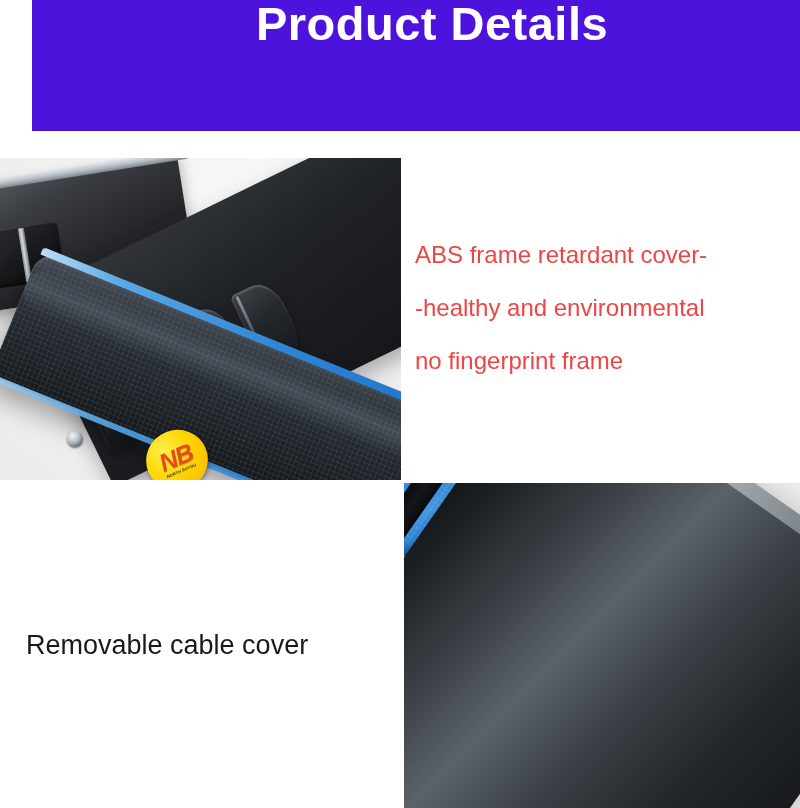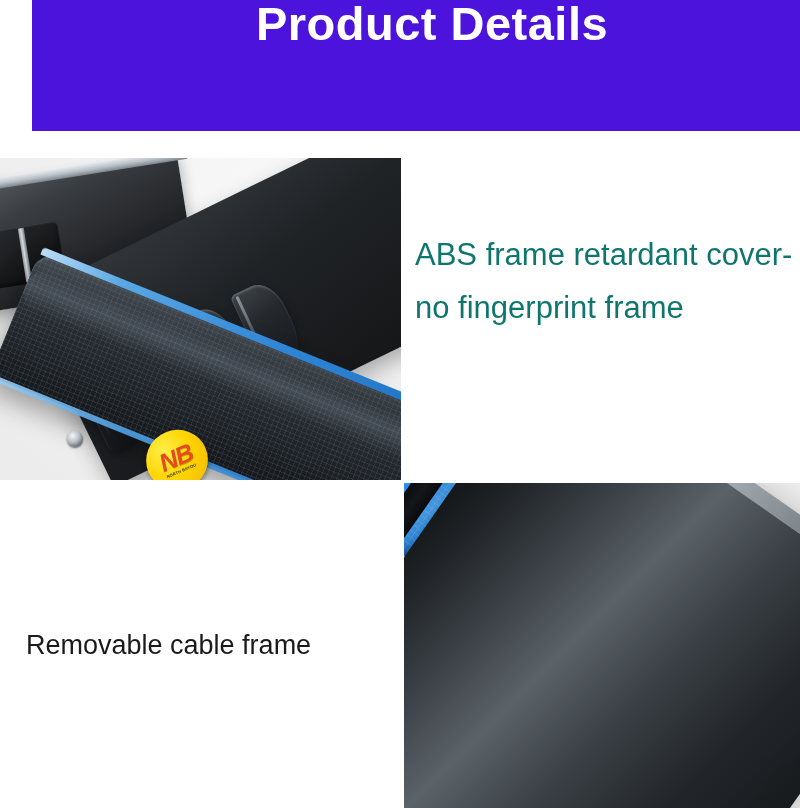--- a/index.html
+++ b/index.html
@@ -357,23 +357,23 @@
   }
 
   
   .feature-text {
     position: absolute;
     left: 415px;
     top: 228px;
     width: 378px;
   }
   .feature-line {
-    color: #0f766e;
-    font-family: "Liberation Sans", sans-serif;
-    font-size: 31px;
+    color: #ef4444;
+    font-family: "Liberation Sans", sans-serif;
+    font-size: 24px;
     line-height: 53px;
     font-weight: normal;
     white-space: nowrap;
   }
 
   .caption-text {
     position: absolute;
     left: 26px;
     top: 627px;
     color: #1a1a1a;
@@ -421,24 +421,25 @@
 
       <div class="nb-sticker">
         <div class="nb-sticker-logo">NB</div>
         <div class="nb-sticker-sub">NORTH BAYOU</div>
       </div>
     </div>
   </div>
 
   <div class="feature-text">
     <div class="feature-line">ABS frame retardant cover-</div>
+    <div class="feature-line">-healthy and environmental</div>
     <div class="feature-line">no fingerprint frame</div>
   </div>
 
-  <div class="caption-text">Removable cable frame</div>
+  <div class="caption-text">Removable cable cover</div>
 
   <div class="photo-panel" id="panel-bottom-right">
     <div class="clip-scene">
       <div class="clip-bg"></div>
 
       <div class="clip-group">
         <div class="clip-tooth" style="top:0px;"></div>
         <div class="clip-tooth" style="top:108px;"></div>
         <div class="clip-tooth" style="top:216px;"></div>
 

